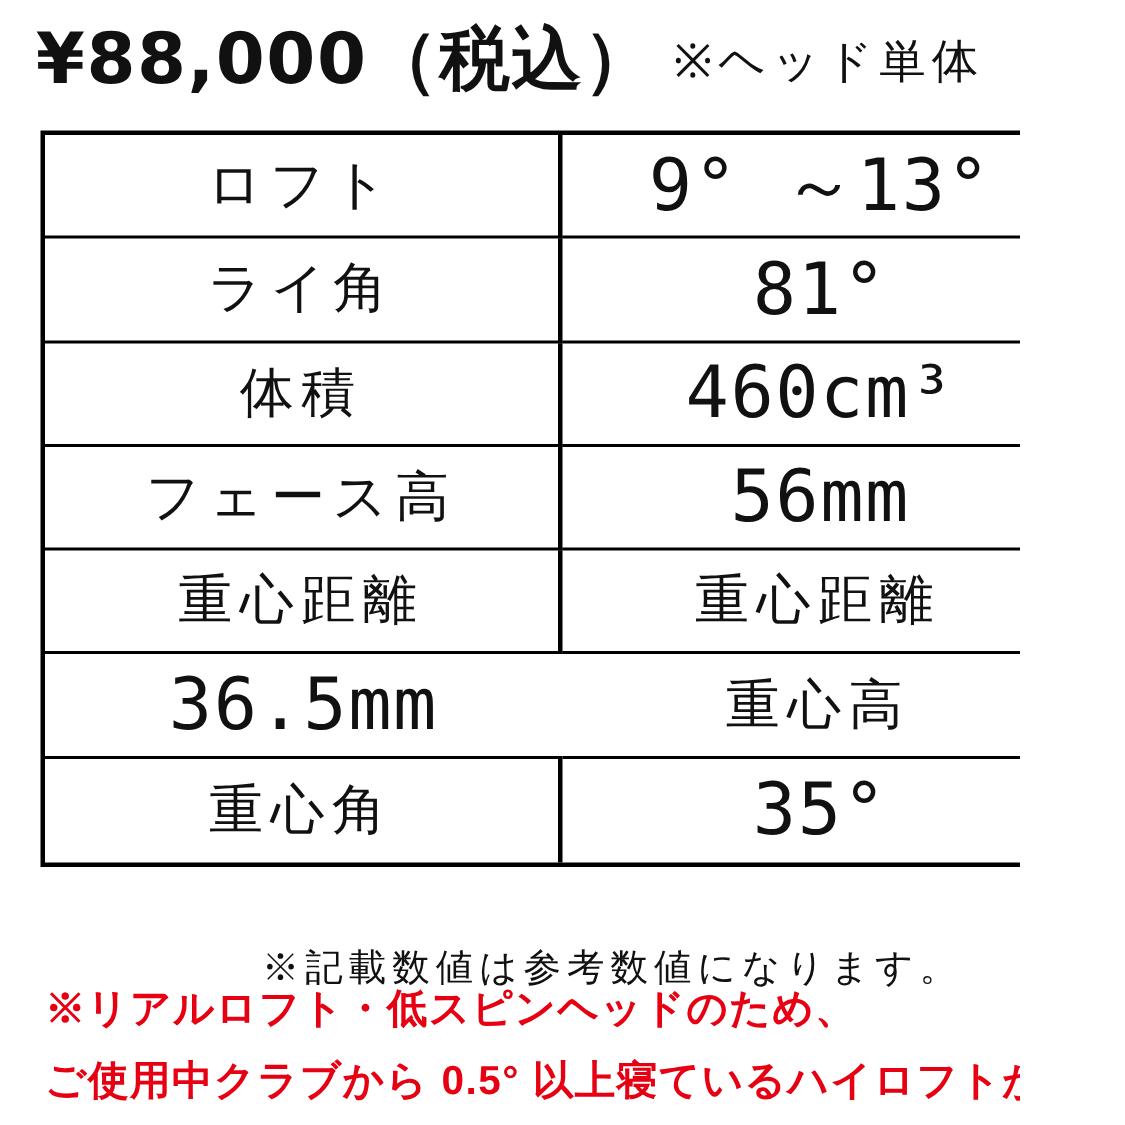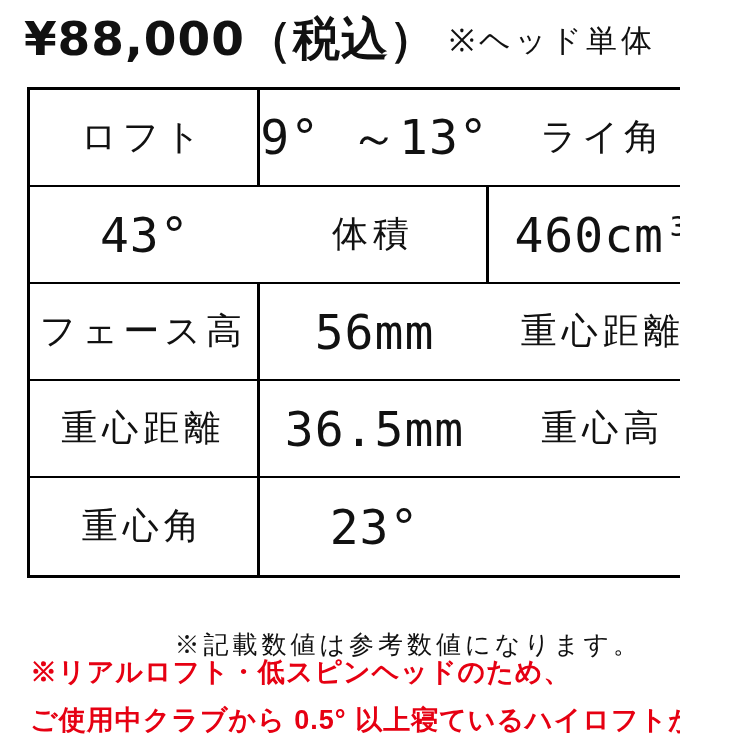--- a/index.html
+++ b/index.html
@@ -44,21 +44,21 @@
   
   .spec-table {
     position: absolute;
     left: 27px;
     top: 87px;
     width: 695px;
     height: 491px;
     box-sizing: border-box;
     border: 3px solid #000;
     display: grid;
-    grid-template-columns: 1fr 1fr 1fr;
+    grid-template-columns: 1fr 1fr;
     grid-auto-rows: 1fr;
     background: #ffffff;
   }
   .cell {
     display: flex;
     align-items: center;
     justify-content: center;
     box-sizing: border-box;
     border-bottom: 2px solid #000;
     overflow: hidden;
@@ -110,37 +110,37 @@
 
   <div class="title">
     <span class="price">¥88,000（税込）</span><span class="suffix">※ヘッド単体</span>
   </div>
 
   <div class="spec-table">
     <div class="cell label">ロフト</div>
     <div class="cell value">9° ～13°</div>
 
     <div class="cell label">ライ角</div>
-    <div class="cell value">43°</div>
+    <div class="cell value">81°</div>
 
     <div class="cell label">体積</div>
     <div class="cell value">460cm³</div>
 
     <div class="cell label">フェース高</div>
     <div class="cell value">56mm</div>
 
     <div class="cell label">重心距離</div>
 
     <div class="cell label">重心距離</div>
     <div class="cell value">36.5mm</div>
 
     <div class="cell label">重心高</div>
 
     <div class="cell label">重心角</div>
-    <div class="cell value">23°</div>
+    <div class="cell value">35°</div>
   </div>
 
   <div class="note">※記載数値は参考数値になります。</div>
 
   <div class="warning" style="color: rgb(230, 0, 18);">
     <div>※リアルロフト・低スピンヘッドのため、</div>
     <div>ご使用中クラブから 0.5° 以上寝ているハイロフトがお勧めです。</div>
   </div>
 
 </div>

